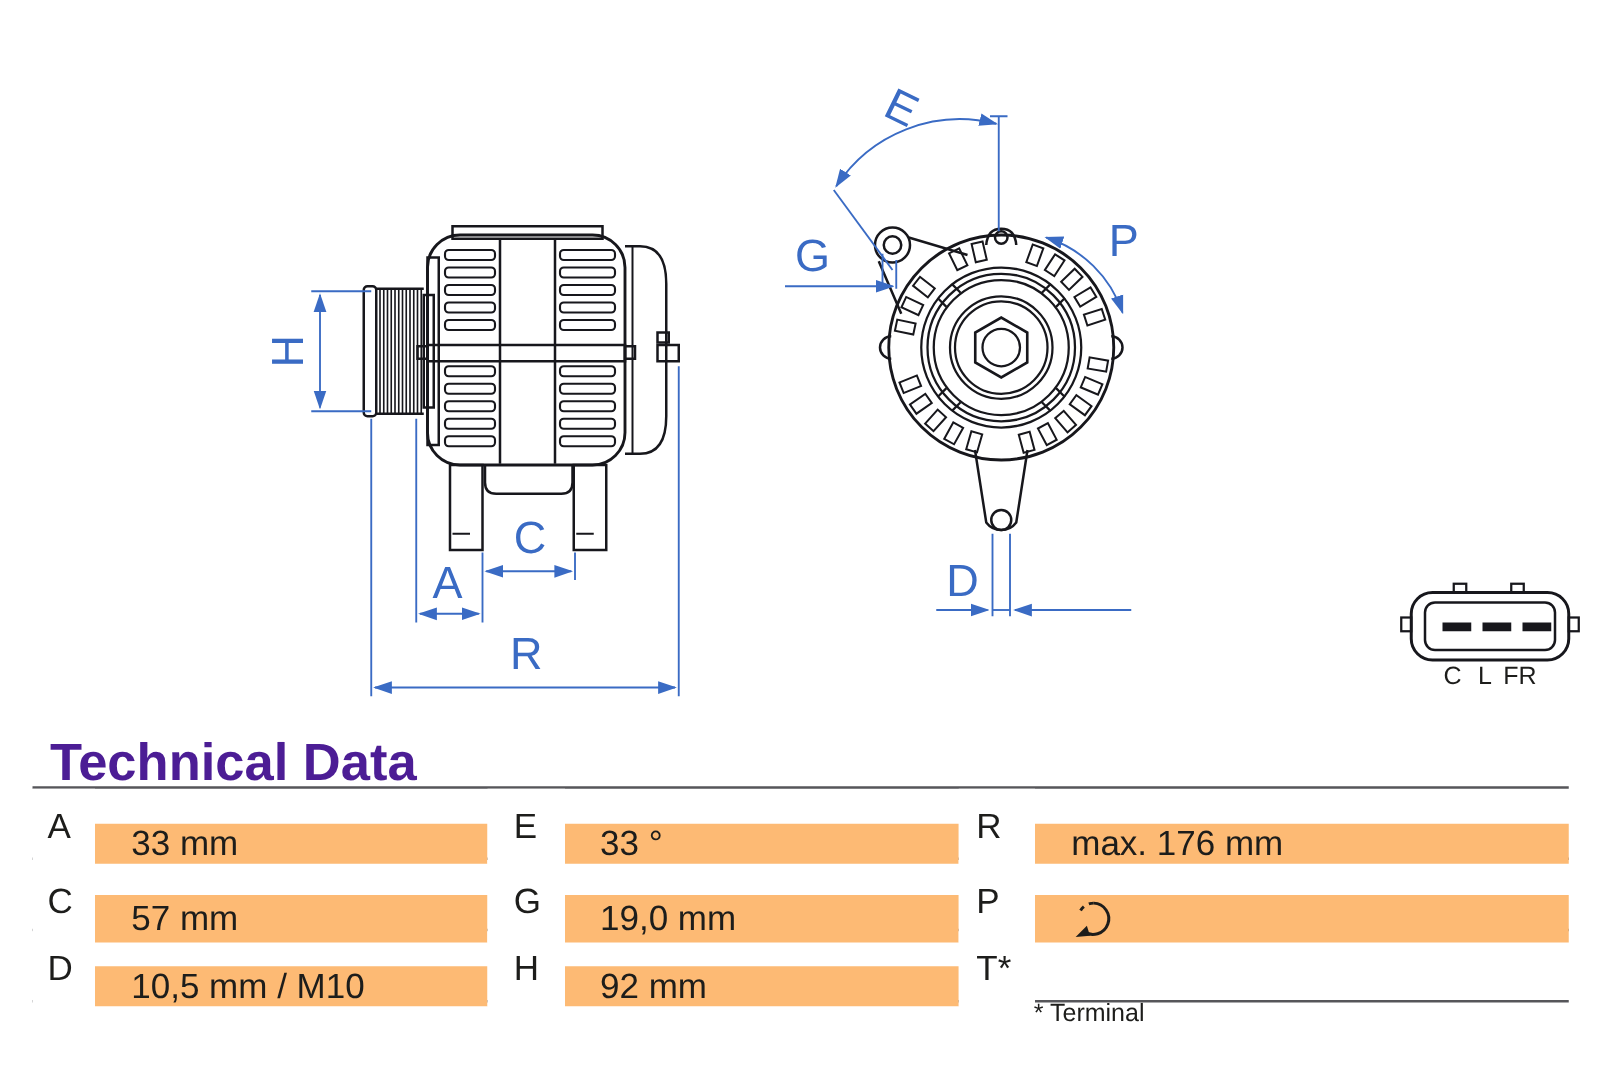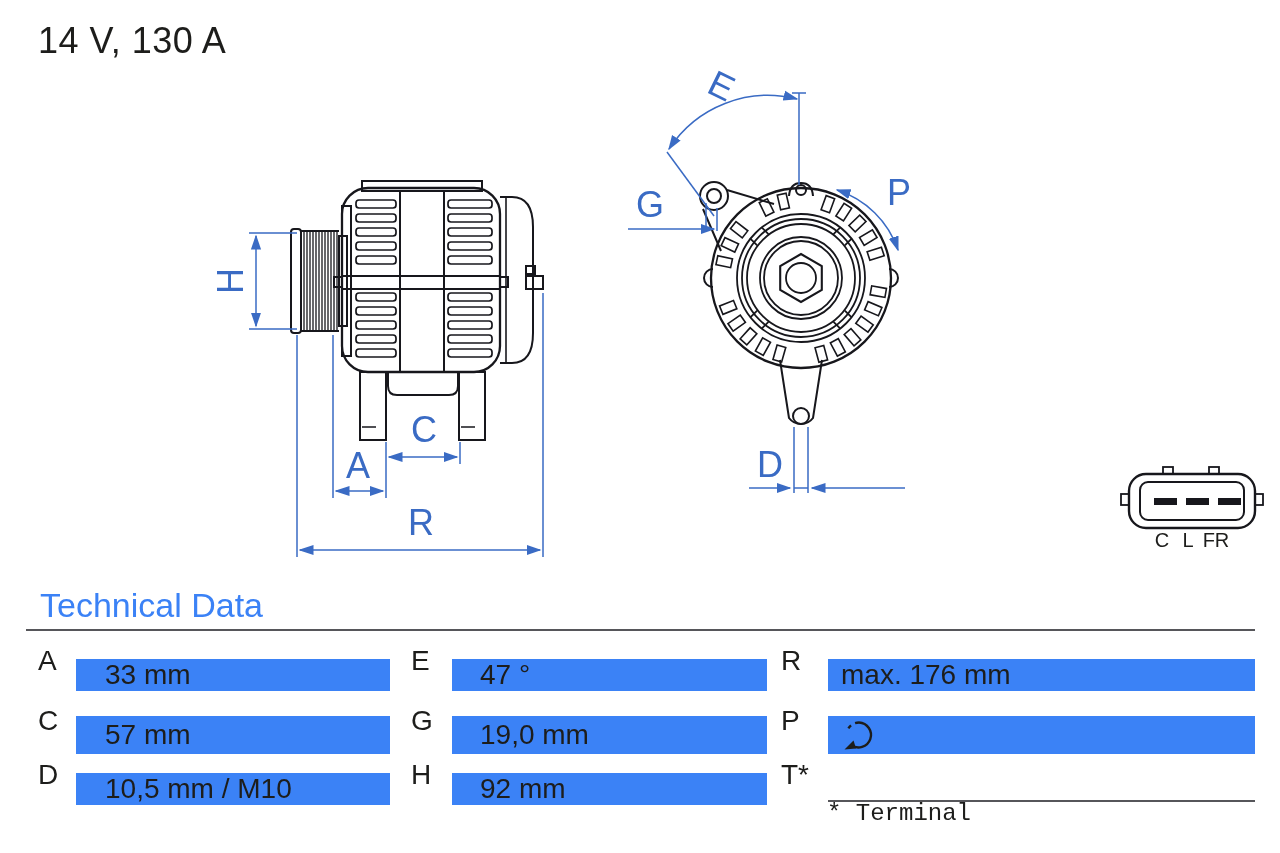--- a/index.html
+++ b/index.html
@@ -19,53 +19,52 @@
   svg text.dim{
     font-family:"Liberation Sans", sans-serif;
     font-size:36px;fill:#3a6bc4;font-weight:400;
   }
   svg text.pin{
     font-family:"Liberation Sans", sans-serif;
     font-size:20px;fill:#1d1d1b;
   }
   .tech-heading{
     position:absolute;left:40px;top:586px;
-    font-size:34px;font-weight:normal;color:#3b82f6;
+    font-size:42px;font-weight:bold;color:#4c1d95;
   }
   .ttable{
     position:absolute;left:26px;top:629px;width:1229px;
   }
   .trow{
     display:grid;
     grid-template-columns:50px 314px 62px 315px 61px 427px;
     height:55px;
     border-top:2px solid #56565a;
   }
   .trow:last-child{border-bottom:2px solid #56565a;}
   .cell{
     display:flex;align-items:center;
     font-size:28px;color:#1d1d1b;white-space:nowrap;
   }
   .kc{background:#ffffff;padding-left:12px;}
   .kc.k2{padding-left:21px;}
   .kc.k3{padding-left:14px;}
-  .vc{background:#3b82f6;padding-left:29px;margin-top:28px;}
+  .vc{background:#fdba74;padding-left:29px;margin-top:28px;}
   .vc.v2{padding-left:28px;}
-  .vc.v3{padding-left:13px;text-align:center;}
+  .vc.v3{padding-left:29px;text-align:center;}
   .footnote{
     position:absolute;left:827px;top:800px;
-    font-size:24px;color:#1d1d1b;font-family:Liberation Mono, monospace;
+    font-size:20px;color:#1d1d1b;
   }
 </style>
 </head>
 <body>
 
 <div class="page">
 
-  <div class="title">14 V, 130 A</div>
 
   <svg class="drawing" width="1280" height="580" viewBox="0 0 1280 580">
     <defs>
       <marker id="ab" viewBox="0 0 10 10" refX="9" refY="5" markerWidth="10" markerHeight="10" orient="auto-start-reverse">
         <path d="M0 1.6 L10 5 L0 8.4 z" fill="#3a6bc4"></path>
       </marker>
     </defs>
 
     <g stroke="#17171c" fill="none" stroke-width="2">
 
@@ -240,21 +239,21 @@
     <text class="pin" x="1216" y="547" text-anchor="middle">FR</text>
   </svg>
 
   <div class="tech-heading">Technical Data</div>
 
   <div class="ttable">
     <div class="trow">
       <div class="cell kc">A</div>
       <div class="cell vc">33 mm</div>
       <div class="cell kc k2">E</div>
-      <div class="cell vc v2">47 °</div>
+      <div class="cell vc v2">33 °</div>
       <div class="cell kc k3">R</div>
       <div class="cell vc v3">max. 176 mm</div>
     </div>
     <div class="trow">
       <div class="cell kc">C</div>
       <div class="cell vc">57 mm</div>
       <div class="cell kc k2">G</div>
       <div class="cell vc v2">19,0 mm</div>
       <div class="cell kc k3">P</div>
       <div class="cell vc v3">

